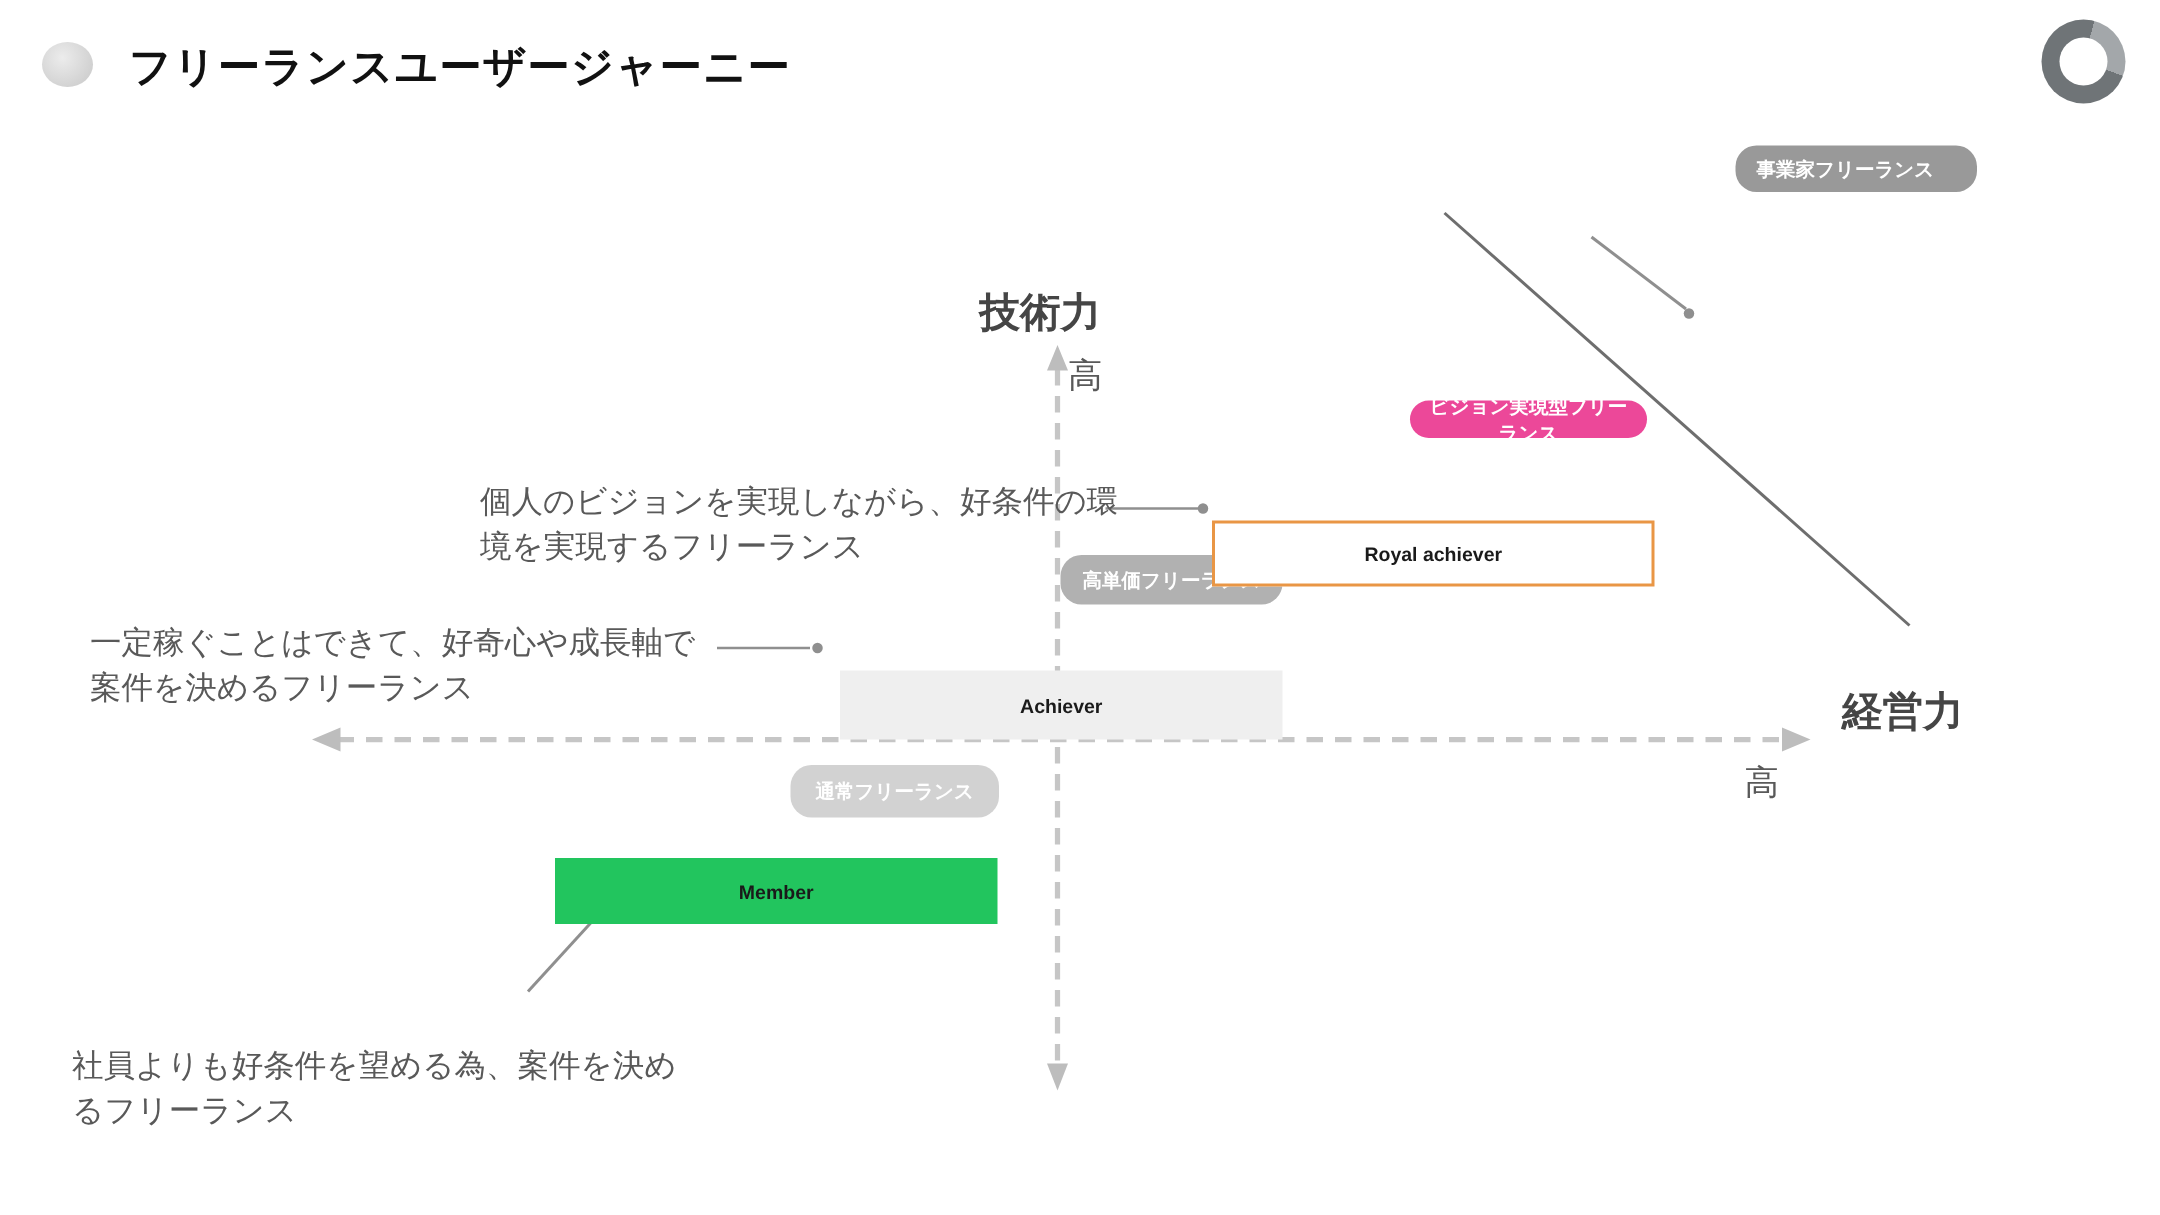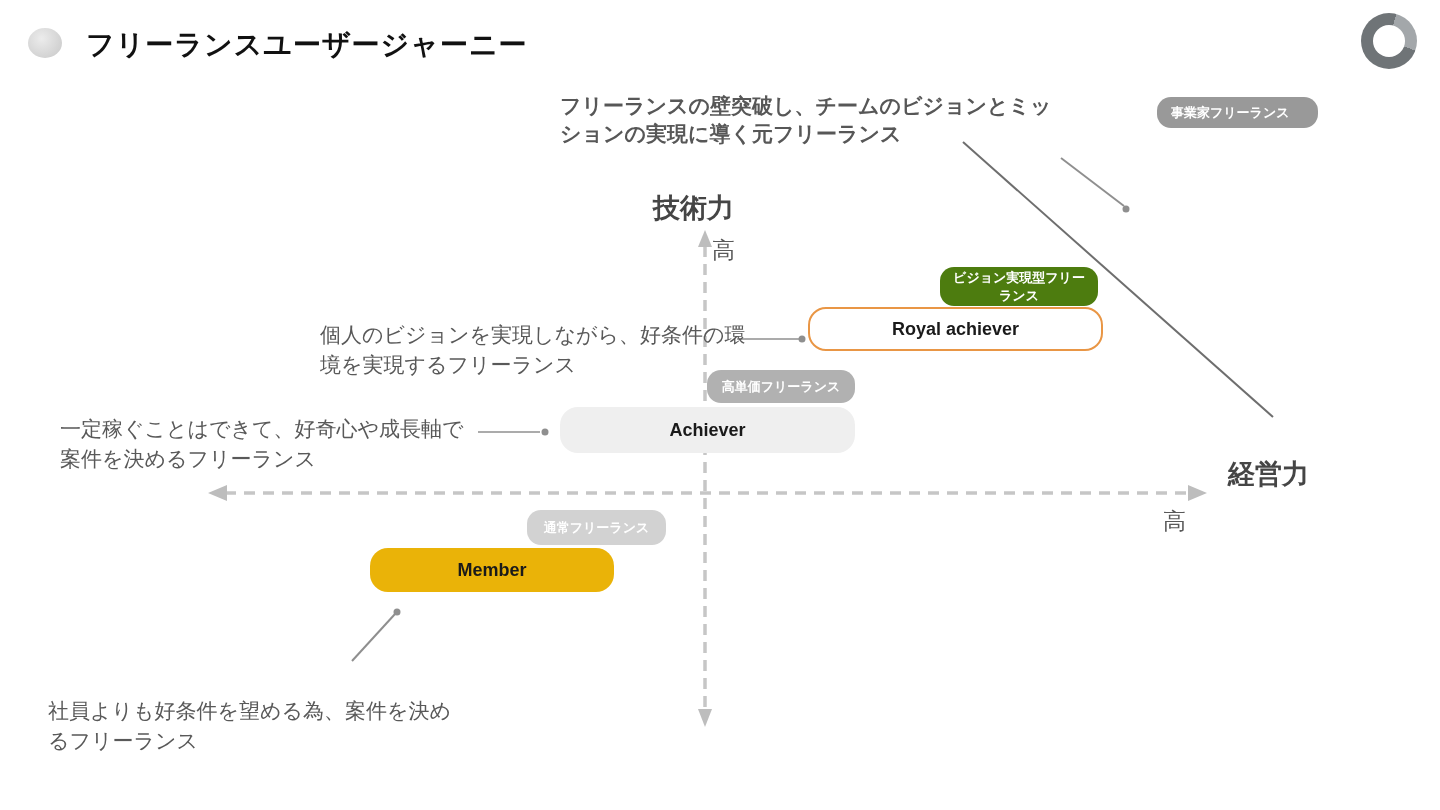--- a/index.html
+++ b/index.html
@@ -62,39 +62,39 @@
   .badge {
     color: #ffffff; font-size: 13px; font-weight: bold;
     display: flex; align-items: center; justify-content: center;
     text-align: center; line-height: 1.35; z-index: 1; border-radius: 14px;
   }
   .badge-entrepreneur {
     left: 1157px; top: 97px; width: 161px; height: 31px;
     background: #999999; justify-content: flex-start; padding-left: 14px;
   }
   .badge-vision {
-    left: 940px; top: 267px; width: 158px; height: 39px;
-    background: #4d7c0f; padding: 0 10px;
+    left: 940px; top: 267px; width: 158px; height: 25px;
+    background: #ec4899; padding: 0 10px;
   }
   .badge-highprice {
     left: 707px; top: 370px; width: 148px; height: 33px;
     background: #B1B1B1;
   }
   .badge-normal {
     left: 527px; top: 510px; width: 139px; height: 35px;
     background: #D2D2D2;
   }
 
   
   .stage-box {
     display: flex; align-items: center; justify-content: center;
-    font-size: 18px; font-weight: bold; color: #1a1a1a;
-    border-radius: 18px; z-index: 2;
+    font-size: 13px; font-weight: bold; color: #1a1a1a;
+    border-radius: 0; z-index: 2; margin-top: 40px;
   }
-  .box-member   { left: 370px; top: 548px; width: 244px; height: 44px; background: #eab308; }
+  .box-member   { left: 370px; top: 532px; width: 295px; height: 44px; background: #22c55e; }
   .box-achiever { left: 560px; top: 407px; width: 295px; height: 46px; background: #EFEFEF; }
   .box-royal    { left: 808px; top: 307px; width: 295px; height: 44px;
                   background: #ffffff; border: 2px solid #E99645; }
   .ellipse-studio {
     left: 1138px; top: 143px; width: 204px; height: 150px;
     background: #E8801E; border-radius: 50%;
     display: flex; align-items: center; justify-content: center;
     text-align: center; color: #ffffff; font-size: 21px; font-weight: bold;
     line-height: 1.3; z-index: 2;
   }
@@ -127,21 +127,20 @@
     <circle cx="545" cy="432" r="3.5" fill="#8F8F8F"></circle>
 
     <line x1="352" y1="661" x2="395" y2="614" stroke="#8F8F8F" stroke-width="2"></line>
     <circle cx="397" cy="612" r="3.5" fill="#8F8F8F"></circle>
   </svg>
 
   <div class="abs title-dot"></div>
   <div class="abs page-title">フリーランスユーザージャーニー</div>
   <div class="abs logo-ring"></div>
 
-  <div class="abs note note-top">フリーランスの壁突破し、チームのビジョンとミッションの実現に導く元フリーランス</div>
 
   <div class="abs axis-label y-label">技術力</div>
   <div class="abs axis-high y-high">高</div>
   <div class="abs axis-label x-label">経営力</div>
   <div class="abs axis-high x-high">高</div>
 
   <div class="abs badge badge-normal">通常フリーランス</div>
   <div class="abs badge badge-highprice">高単価フリーランス</div>
   <div class="abs badge badge-vision">ビジョン実現型フリーランス</div>
   <div class="abs badge badge-entrepreneur">事業家フリーランス</div>

